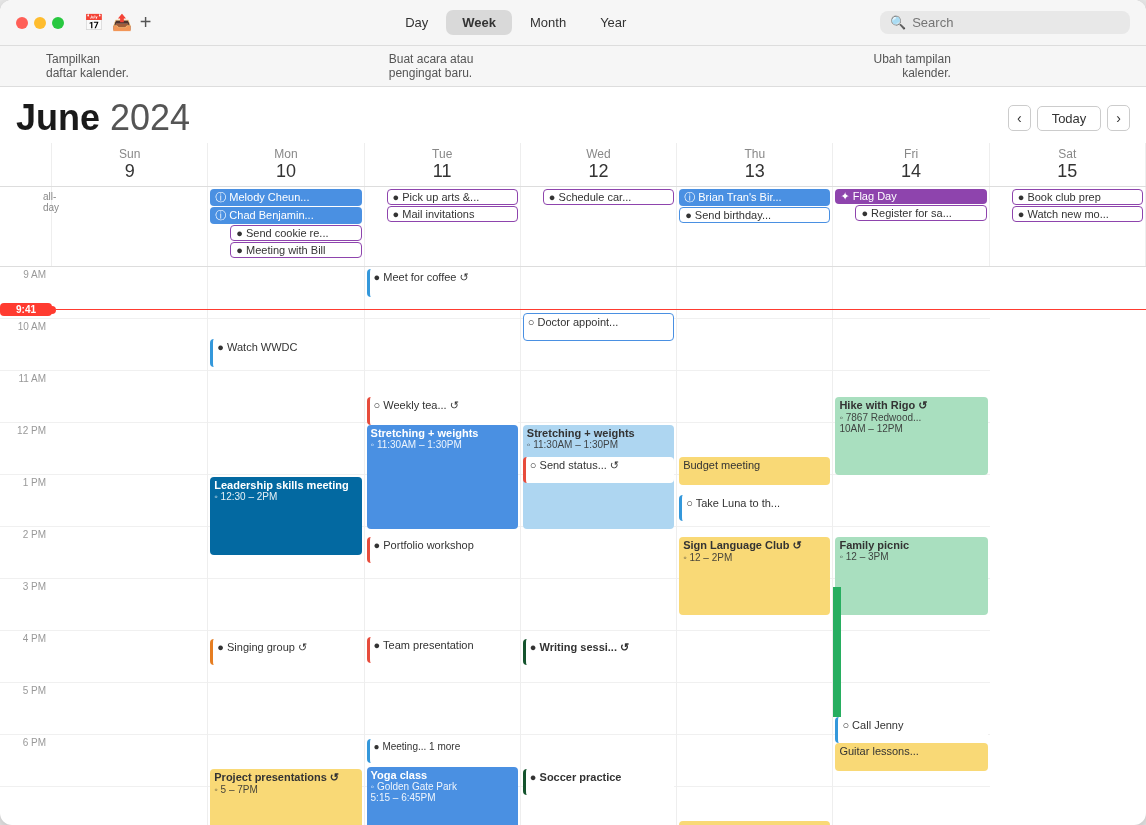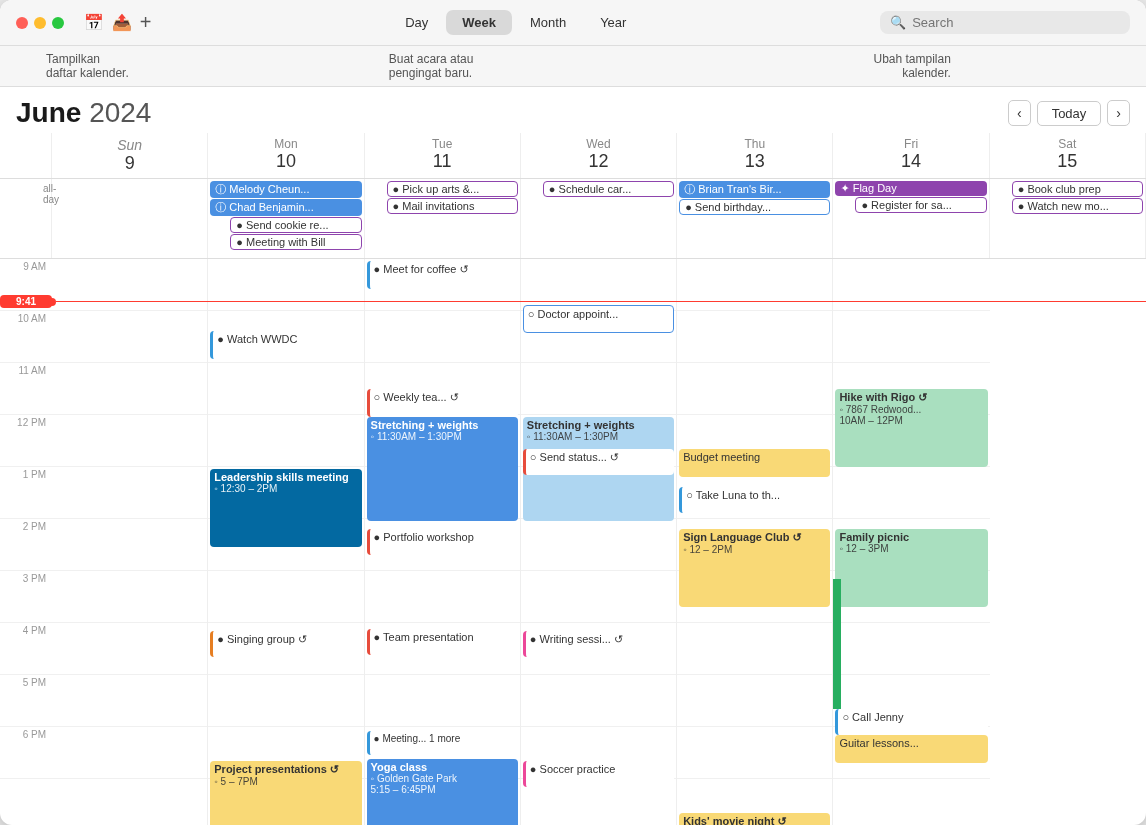--- a/index.html
+++ b/index.html
@@ -87,21 +87,21 @@
     }
 
     
     .month-header {
       display: flex;
       align-items: center;
       justify-content: space-between;
       padding: 10px 16px 4px 16px;
       flex-shrink: 0;
     }
-    .month-title { font-size: 28px; font-weight: 700; color: #1a1a1a; }
+    .month-title { font-size: 36px; font-weight: 700; color: #1a1a1a; }
     .month-title span { font-weight: 300; color: #555; }
     .nav-arrows { display: flex; align-items: center; gap: 6px; }
     .arrow-btn {
       background: none;
       border: 1px solid #ccc;
       border-radius: 5px;
       padding: 4px 8px;
       cursor: pointer;
       font-size: 14px;
       color: #333;
@@ -231,21 +231,21 @@
     }
     .timed-event.blue { background: #4a90e2; color: #fff; }
     .timed-event.light-blue { background: #aed6f1; color: #333; }
     .timed-event.green { background: #27ae60; color: #fff; }
     .timed-event.yellow { background: #f9d976; color: #333; }
     .timed-event.light-green { background: #a9dfbf; color: #333; }
     .timed-event.salmon { background: #0369a1; color: #fff; }
     .timed-event.border-red { background: #fff; border-left: 3px solid #e74c3c; color: #333; }
     .timed-event.border-orange { background: #fff; border-left: 3px solid #e67e22; color: #333; }
     .timed-event.border-blue { background: #fff; border-left: 3px solid #3498db; color: #333; }
-    .timed-event.border-green { background: #fff; border-left: 3px solid #ec4899; color: #333; }
+    .timed-event.border-green { background: #fff; border-left: 3px solid #14532d; color: #333; font-weight: bold; }
 
     
     .time-indicator {
       position: absolute;
       left: 0;
       right: 0;
       display: flex;
       align-items: center;
       z-index: 10;
     }
@@ -329,21 +329,21 @@
       <button class="today-btn">Today</button>
       <button class="arrow-btn">›</button>
     </div>
   </div>
 
   <div class="calendar-grid">
 
     <div class="day-headers">
       <div class="day-header-spacer"></div>
       <div class="day-header">
-        <span style="font-size:14px;color:#888;font-style:italic;">Sun</span>
+        <span style="font-size:12px;color:#888;">Sun</span>
         <span class="day-num" style="display:block;">9</span>
       </div>
       <div class="day-header">
         <span style="font-size:12px;color:#888;">Mon</span>
         <span class="day-num" style="display:block;"><span class="today">10</span></span>
       </div>
       <div class="day-header">
         <span style="font-size:12px;color:#888;">Tue</span>
         <span class="day-num" style="display:block;">11</span>
       </div>

